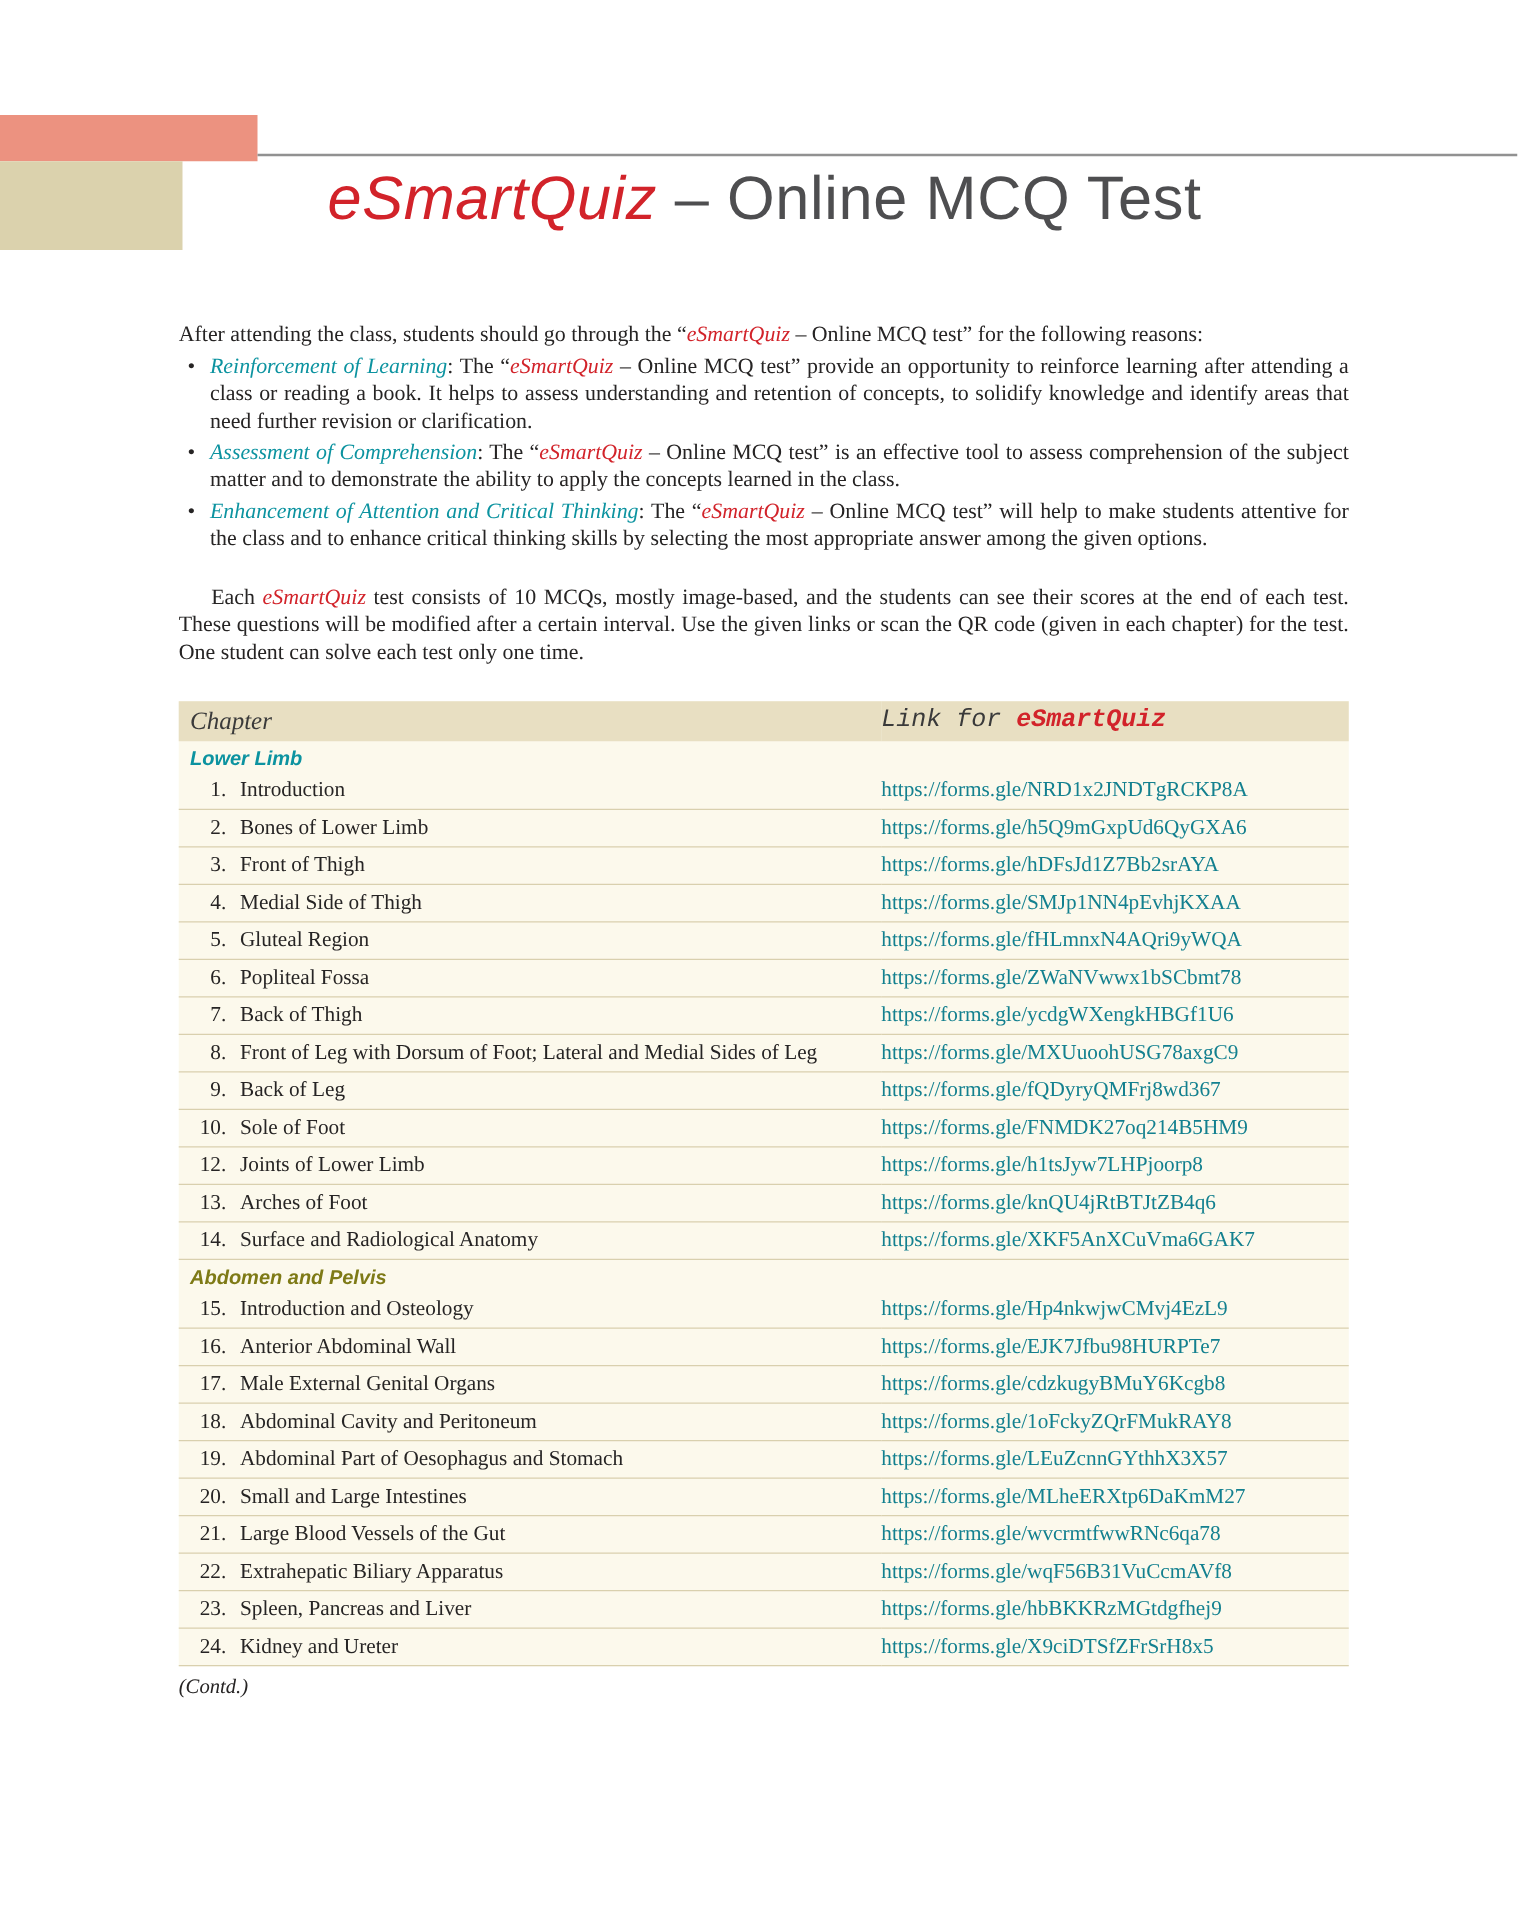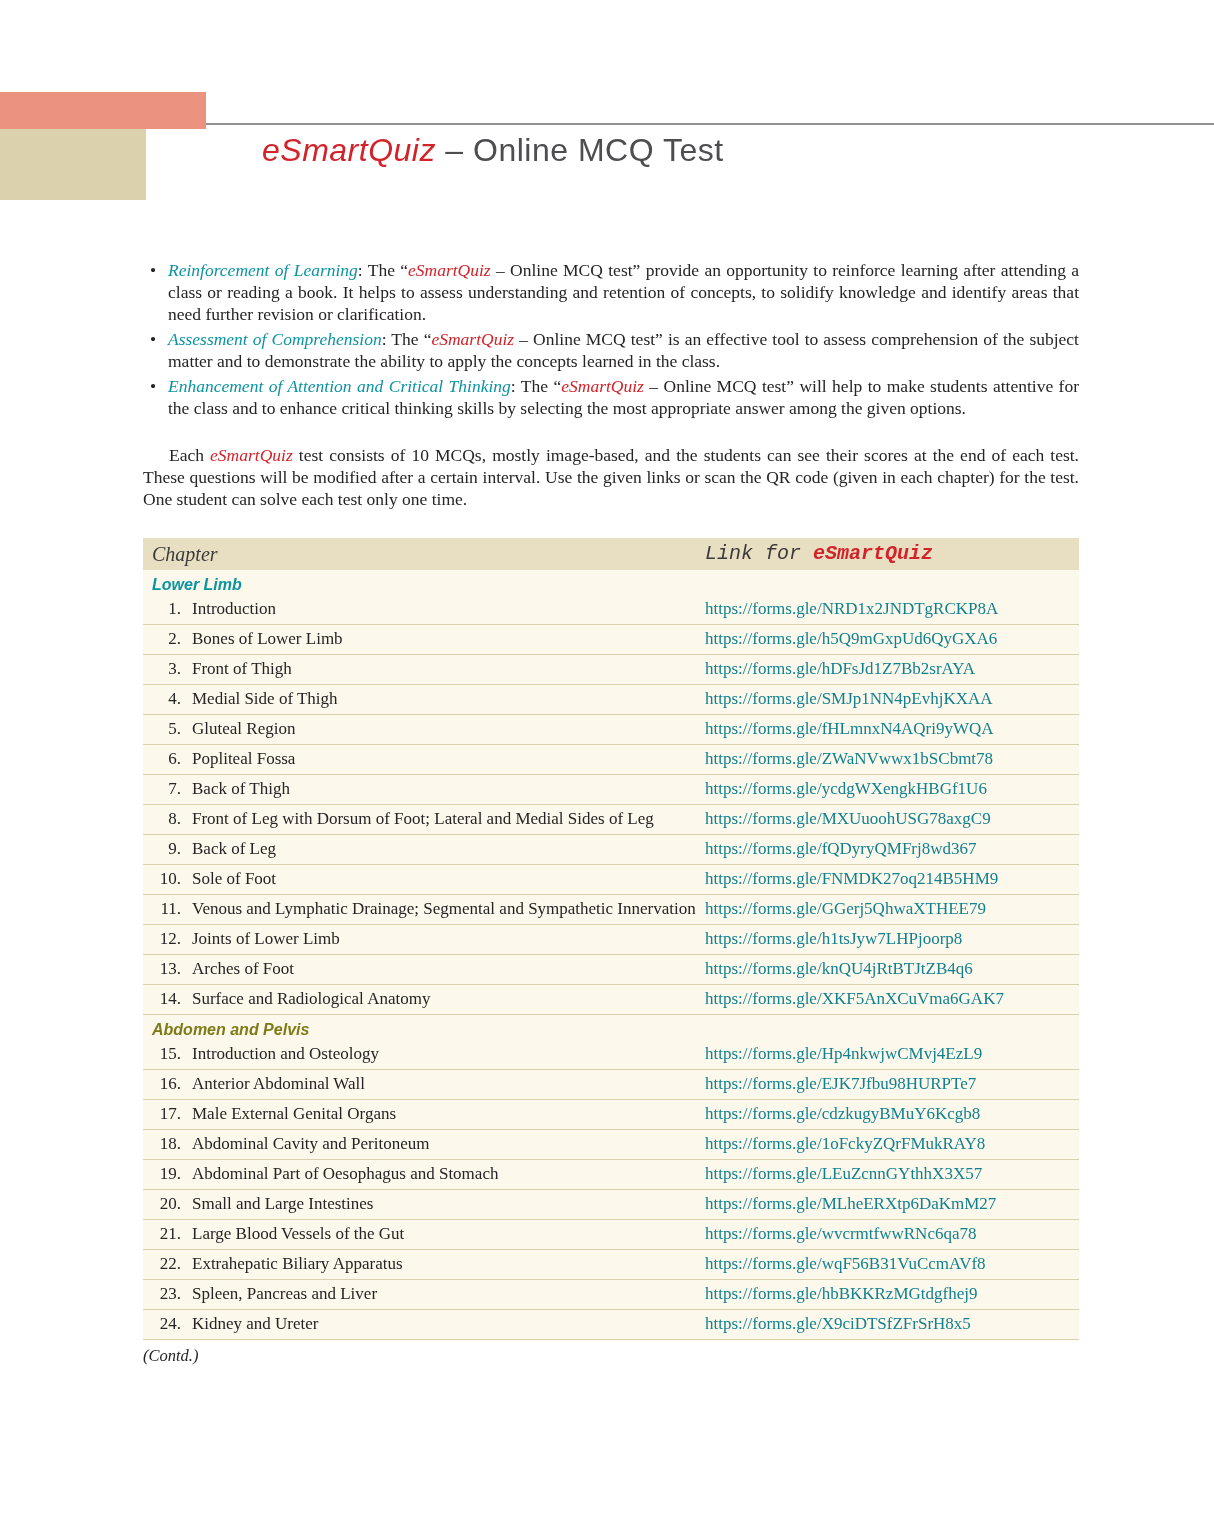--- a/index.html
+++ b/index.html
@@ -23,21 +23,21 @@
     position:relative; color:var(--ink);
     font-family:"Liberation Serif", serif;
   }
   .deco-coral{ position:absolute; left:0; top:92px; width:206px; height:37px; background:var(--coral); }
   .deco-beige{ position:absolute; left:0; top:129px; width:146px; height:71px; background:var(--beige); }
   .deco-rule{ position:absolute; left:206px; top:123px; width:1008px; height:2px; background:var(--rule-gray); }
 
   h1.title{
     position:absolute; left:262px; top:133px; margin:0;
     font-family:"Liberation Sans", sans-serif; font-weight:normal;
-    font-size:32px; line-height:1.1; color:var(--title-gray); letter-spacing:0.5px;
+    font-size:49px; line-height:1.1; color:var(--title-gray); letter-spacing:0.5px;
     white-space:nowrap;
   }
   h1.title .brand-title{ color:var(--brand-red); font-style:italic; }
 
   .content{ position:absolute; left:143px; top:256px; width:936px; }
   p{ margin:0; }
   .body-text{ font-size:17.5px; line-height:1.26; text-align:justify; color:var(--ink); }
   .brand{ color:var(--brand-red); font-style:italic; }
   .lead{ color:var(--teal); font-style:italic; }
 
@@ -85,20 +85,21 @@
 <body>
 
 <div class="deco-coral"></div>
 <div class="deco-beige"></div>
 <div class="deco-rule"></div>
 
 <h1 class="title"><span class="brand-title">eSmartQuiz</span><span> – Online MCQ Test</span></h1>
 
 <div class="content">
 
+  <p class="body-text"><span>After attending the class, students should go through the “</span><span class="brand">eSmartQuiz</span><span> – Online MCQ test” for the following reasons:</span></p>
 
   <ul class="bullets">
     <li><span class="lead">Reinforcement of Learning</span><span>: The “</span><span class="brand">eSmartQuiz</span><span> – Online MCQ test” provide an opportunity to reinforce learning after attending a class or reading a book. It helps to assess understanding and retention of concepts, to solidify knowledge and identify areas that need further revision or clarification.</span></li>
     <li><span class="lead">Assessment of Comprehension</span><span>: The “</span><span class="brand">eSmartQuiz</span><span> – Online MCQ test” is an effective tool to assess comprehension of the subject matter and to demonstrate the ability to apply the concepts learned in the class.</span></li>
     <li><span class="lead">Enhancement of Attention and Critical Thinking</span><span>: The “</span><span class="brand">eSmartQuiz</span><span> – Online MCQ test” will help to make students attentive for the class and to enhance critical thinking skills by selecting the most appropriate answer among the given options.</span></li>
   </ul>
 
   <p class="body-text para2"><span>Each </span><span class="brand">eSmartQuiz</span><span> test consists of 10 MCQs, mostly image-based, and the students can see their scores at the end of each test. These questions will be modified after a certain interval. Use the given links or scan the QR code (given in each chapter) for the test. One student can solve each test only one time.</span></p>
 
   <div class="table-area">
@@ -151,24 +152,20 @@
           </tr>
           <tr class="chapter-row">
             <td class="chapter-cell"><span class="num">9.</span><span>Back of Leg</span></td>
             <td class="link-cell"><a class="quiz-link" href="#">https://forms.gle/fQDyryQMFrj8wd367</a></td>
           </tr>
           <tr class="chapter-row">
             <td class="chapter-cell"><span class="num">10.</span><span>Sole of Foot</span></td>
             <td class="link-cell"><a class="quiz-link" href="#">https://forms.gle/FNMDK27oq214B5HM9</a></td>
           </tr>
           <tr class="chapter-row">
-            <td class="chapter-cell"><span class="num">11.</span><span>Venous and Lymphatic Drainage; Segmental and Sympathetic Innervation</span></td>
-            <td class="link-cell"><a class="quiz-link" href="#">https://forms.gle/GGerj5QhwaXTHEE79</a></td>
-          </tr>
-          <tr class="chapter-row">
             <td class="chapter-cell"><span class="num">12.</span><span>Joints of Lower Limb</span></td>
             <td class="link-cell"><a class="quiz-link" href="#">https://forms.gle/h1tsJyw7LHPjoorp8</a></td>
           </tr>
           <tr class="chapter-row">
             <td class="chapter-cell"><span class="num">13.</span><span>Arches of Foot</span></td>
             <td class="link-cell"><a class="quiz-link" href="#">https://forms.gle/knQU4jRtBTJtZB4q6</a></td>
           </tr>
           <tr class="chapter-row">
             <td class="chapter-cell"><span class="num">14.</span><span>Surface and Radiological Anatomy</span></td>
             <td class="link-cell"><a class="quiz-link" href="#">https://forms.gle/XKF5AnXCuVma6GAK7</a></td>

